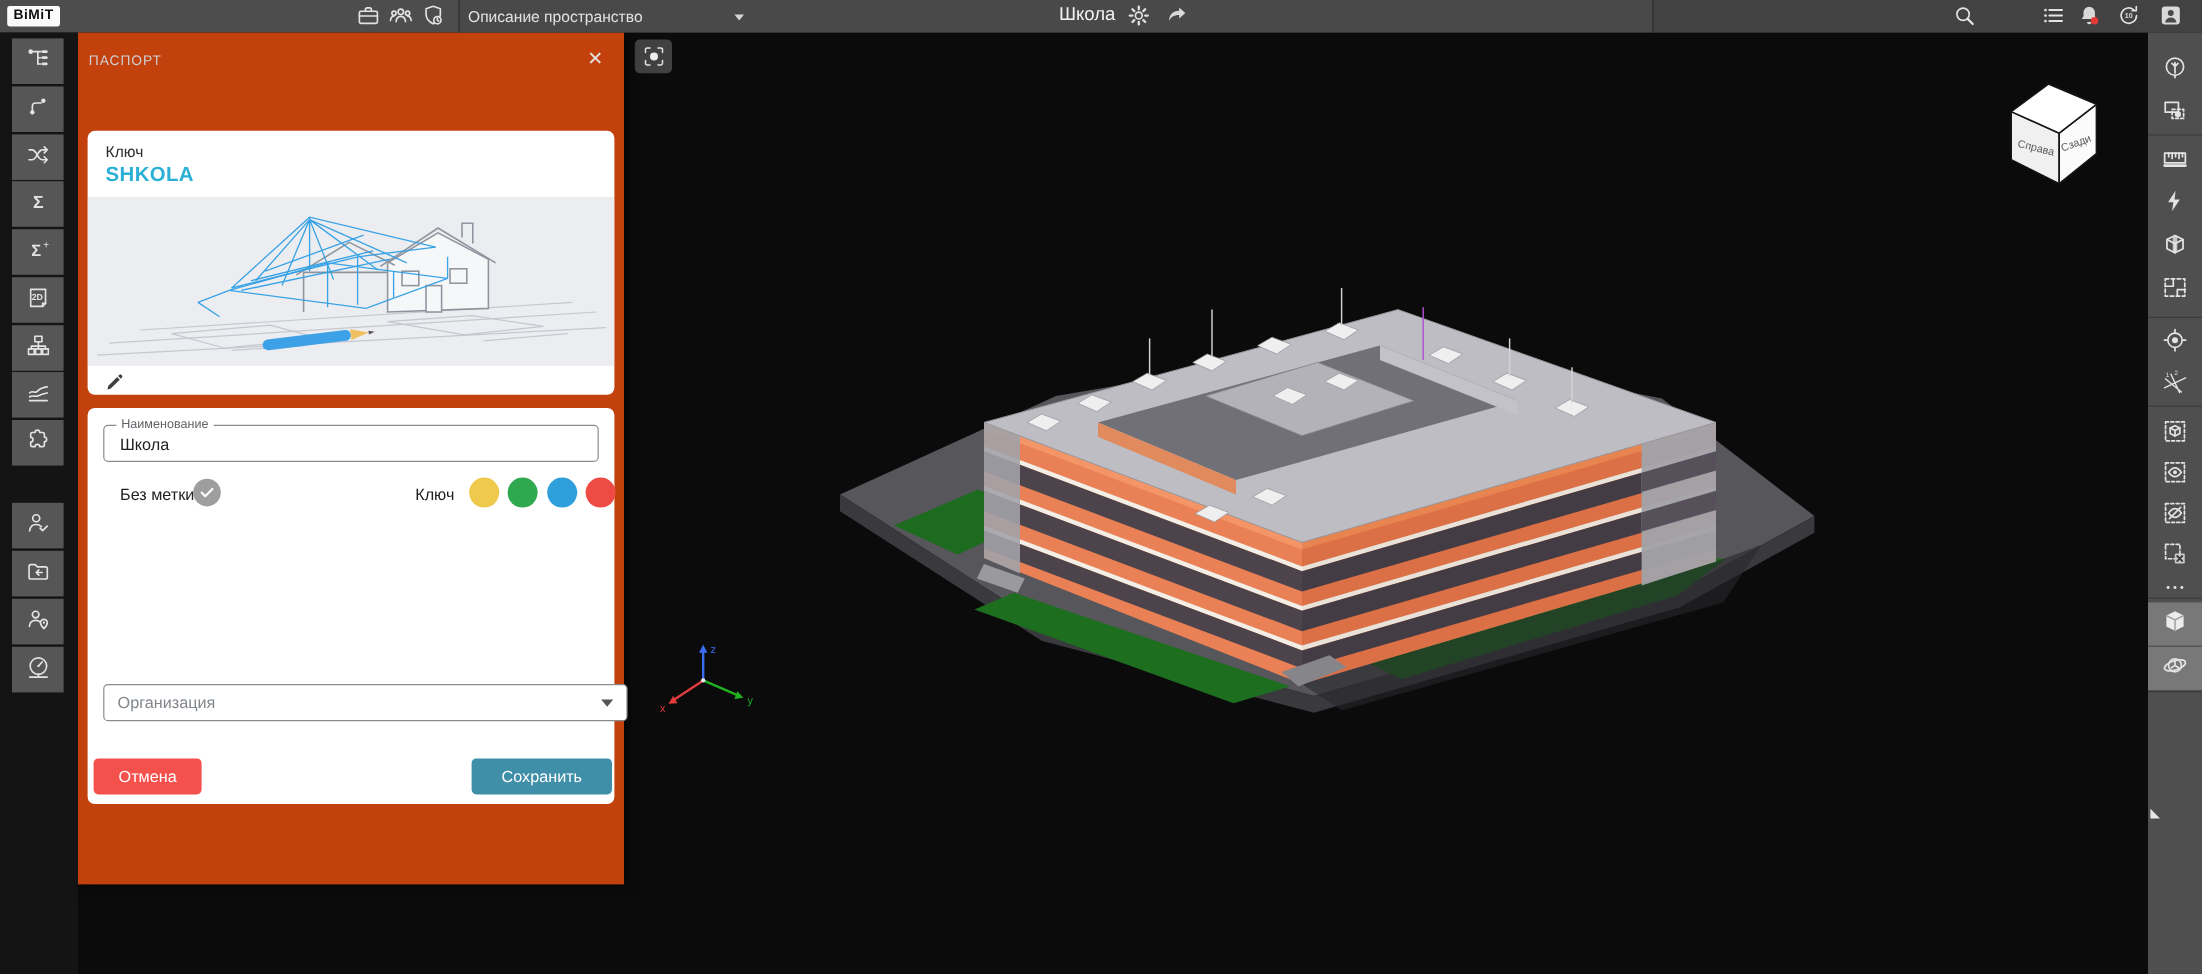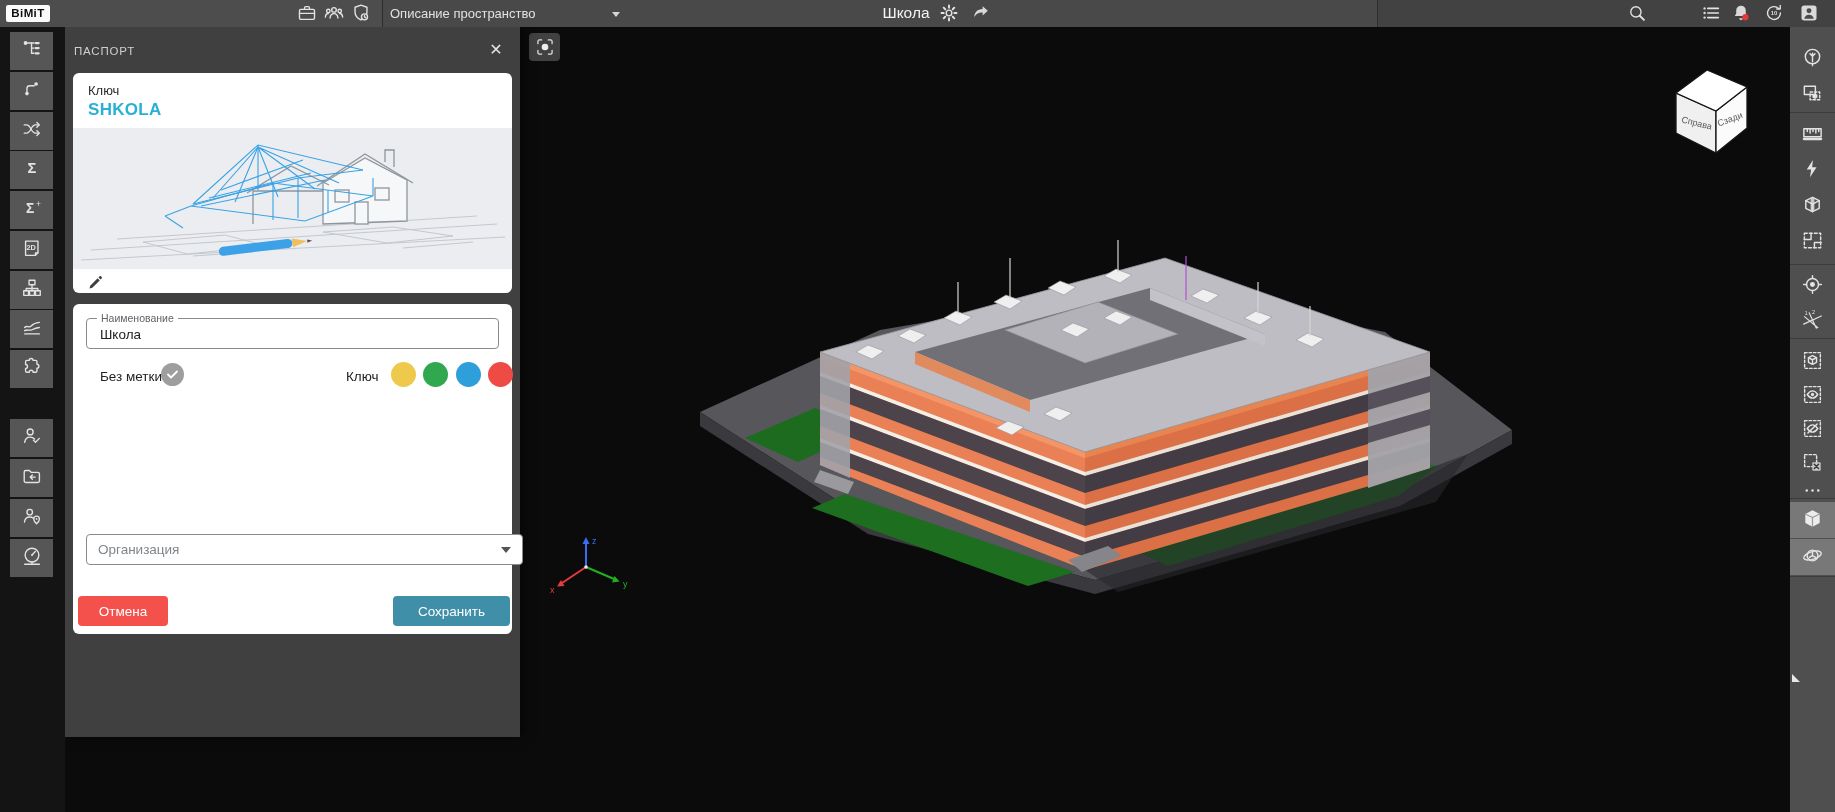--- a/index.html
+++ b/index.html
@@ -28,26 +28,26 @@
   #help-fab{position:absolute;left:18px;top:631px;width:24px;height:24px;border-radius:50%;background:#636363;
             color:#f0f0f0;font-size:13px;font-weight:700;text-align:center;line-height:24px;cursor:pointer;}
   
   #rail-right{left:1790px;top:27px;width:45px;height:785px;background:#4f4f4f;z-index:30;}
   .rt-tile{position:absolute;left:0;width:45px;height:36px;display:flex;align-items:center;justify-content:center;cursor:pointer;}
   .rt-tile.active{background:#787878;}
   .rt-tile svg{width:23px;height:23px;}
   .rt-div{position:absolute;left:0;width:45px;height:1px;background:#3c3c3c;}
   #rr-resize{position:absolute;left:2px;top:647px;width:0;height:0;border-left:8px solid #e8e8e8;border-top:8px solid transparent;}
   
-  #panel{left:65px;top:27px;width:455px;height:710px;background:#404040;z-index:20;
+  #panel{left:65px;top:27px;width:455px;height:710px;background:#c2410c;z-index:20;
          box-shadow:3px 0 10px rgba(0,0,0,.55);}
   #panel-title{position:absolute;left:9px;top:18px;color:#cfcfcf;font-size:11.5px;letter-spacing:.8px;}
   #panel-close{position:absolute;left:420px;top:12px;width:22px;height:22px;color:#e3e3e3;font-size:16px;
                line-height:22px;text-align:center;cursor:pointer;}
-  .card{position:absolute;left:8px;width:439px;background:#fff;border-radius:6px;}
+  .card{position:absolute;left:8px;width:439px;background:#fff;border-radius:6px;margin-top:36px;}
   #card-key{top:46px;height:220px;}
   #key-label{position:absolute;left:15px;top:10px;font-size:13px;color:#2d2d2d;}
   #key-value{position:absolute;left:15px;top:27px;font-size:17px;color:#2ab0d5;font-weight:700;letter-spacing:.3px;}
   #thumb{position:absolute;left:0;top:55px;width:439px;height:141px;overflow:hidden;}
   #edit-pencil{position:absolute;left:14px;top:201px;width:17px;height:17px;cursor:pointer;}
   #card-form{top:277px;height:330px;}
   .mat-field{position:absolute;border:1px solid #8b8b8b;border-radius:4px;background:#fff;}
   .mat-label{position:absolute;top:-7px;left:10px;background:#fff;padding:0 4px;font-size:10.5px;color:#5f6368;}
   #name-field{left:13px;top:14px;width:411px;height:29px;}
   #name-value{position:absolute;left:11px;top:7px;font-size:13.5px;color:#202124;border:none;outline:none;

